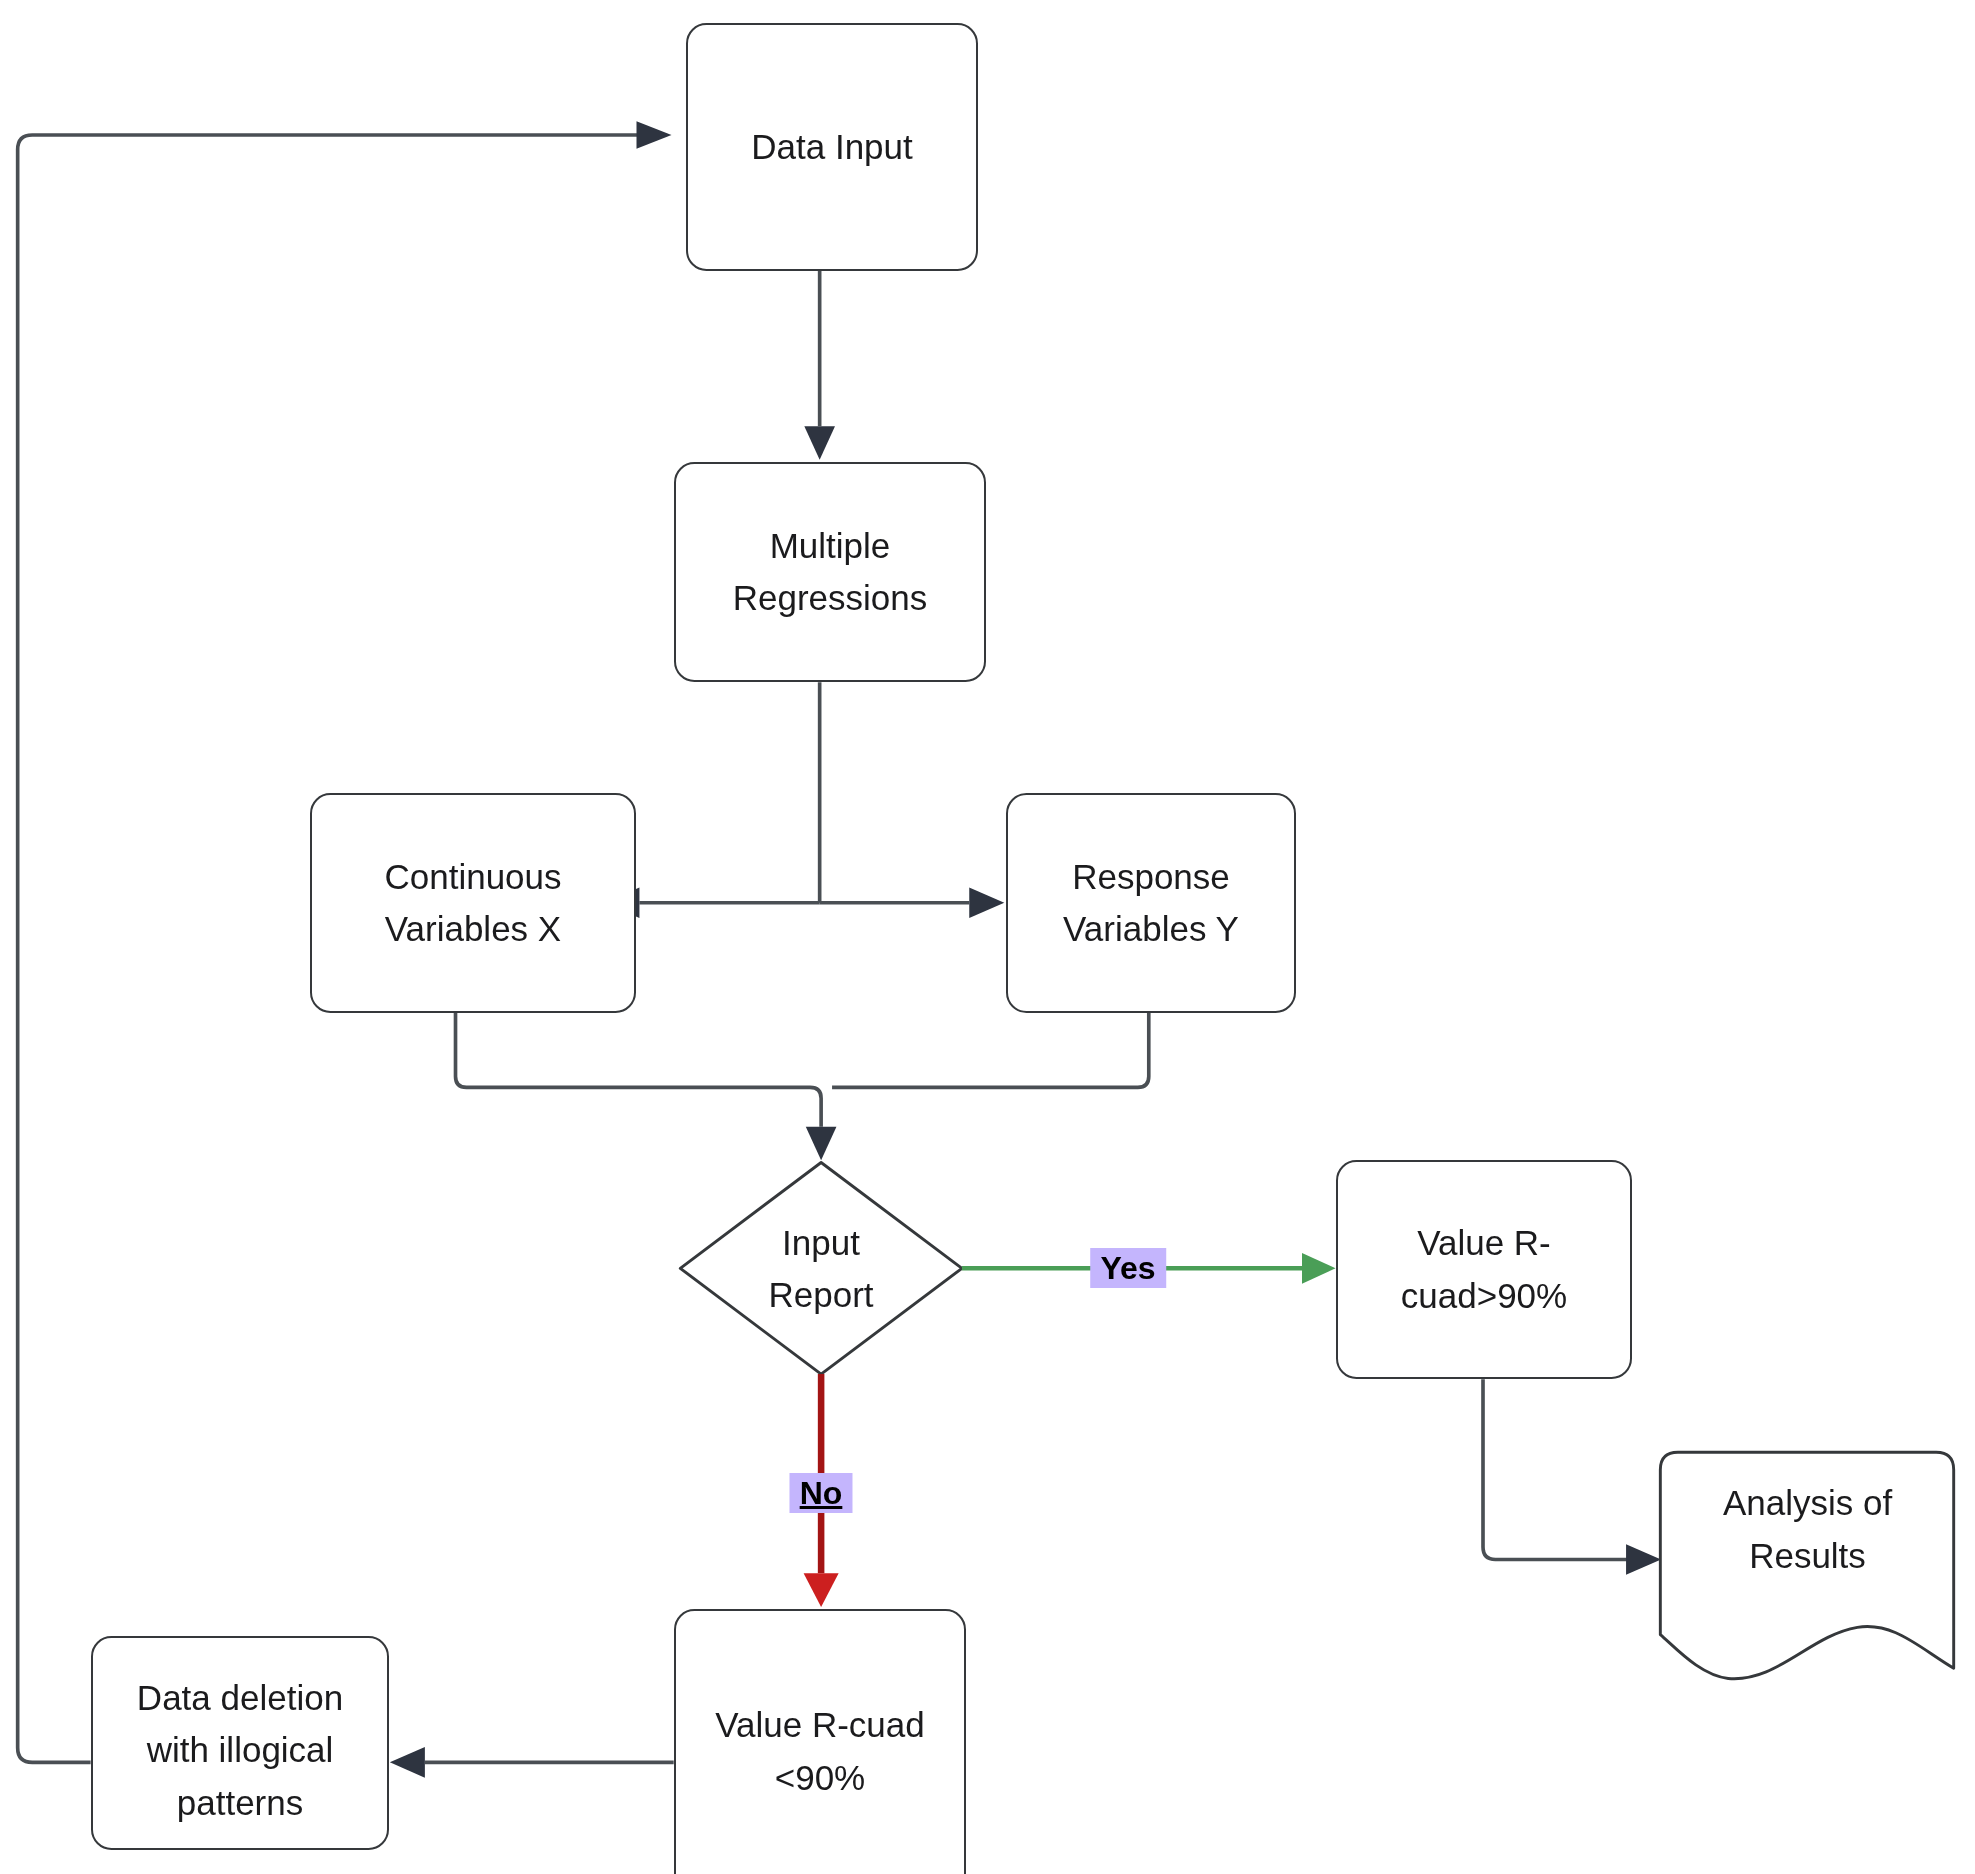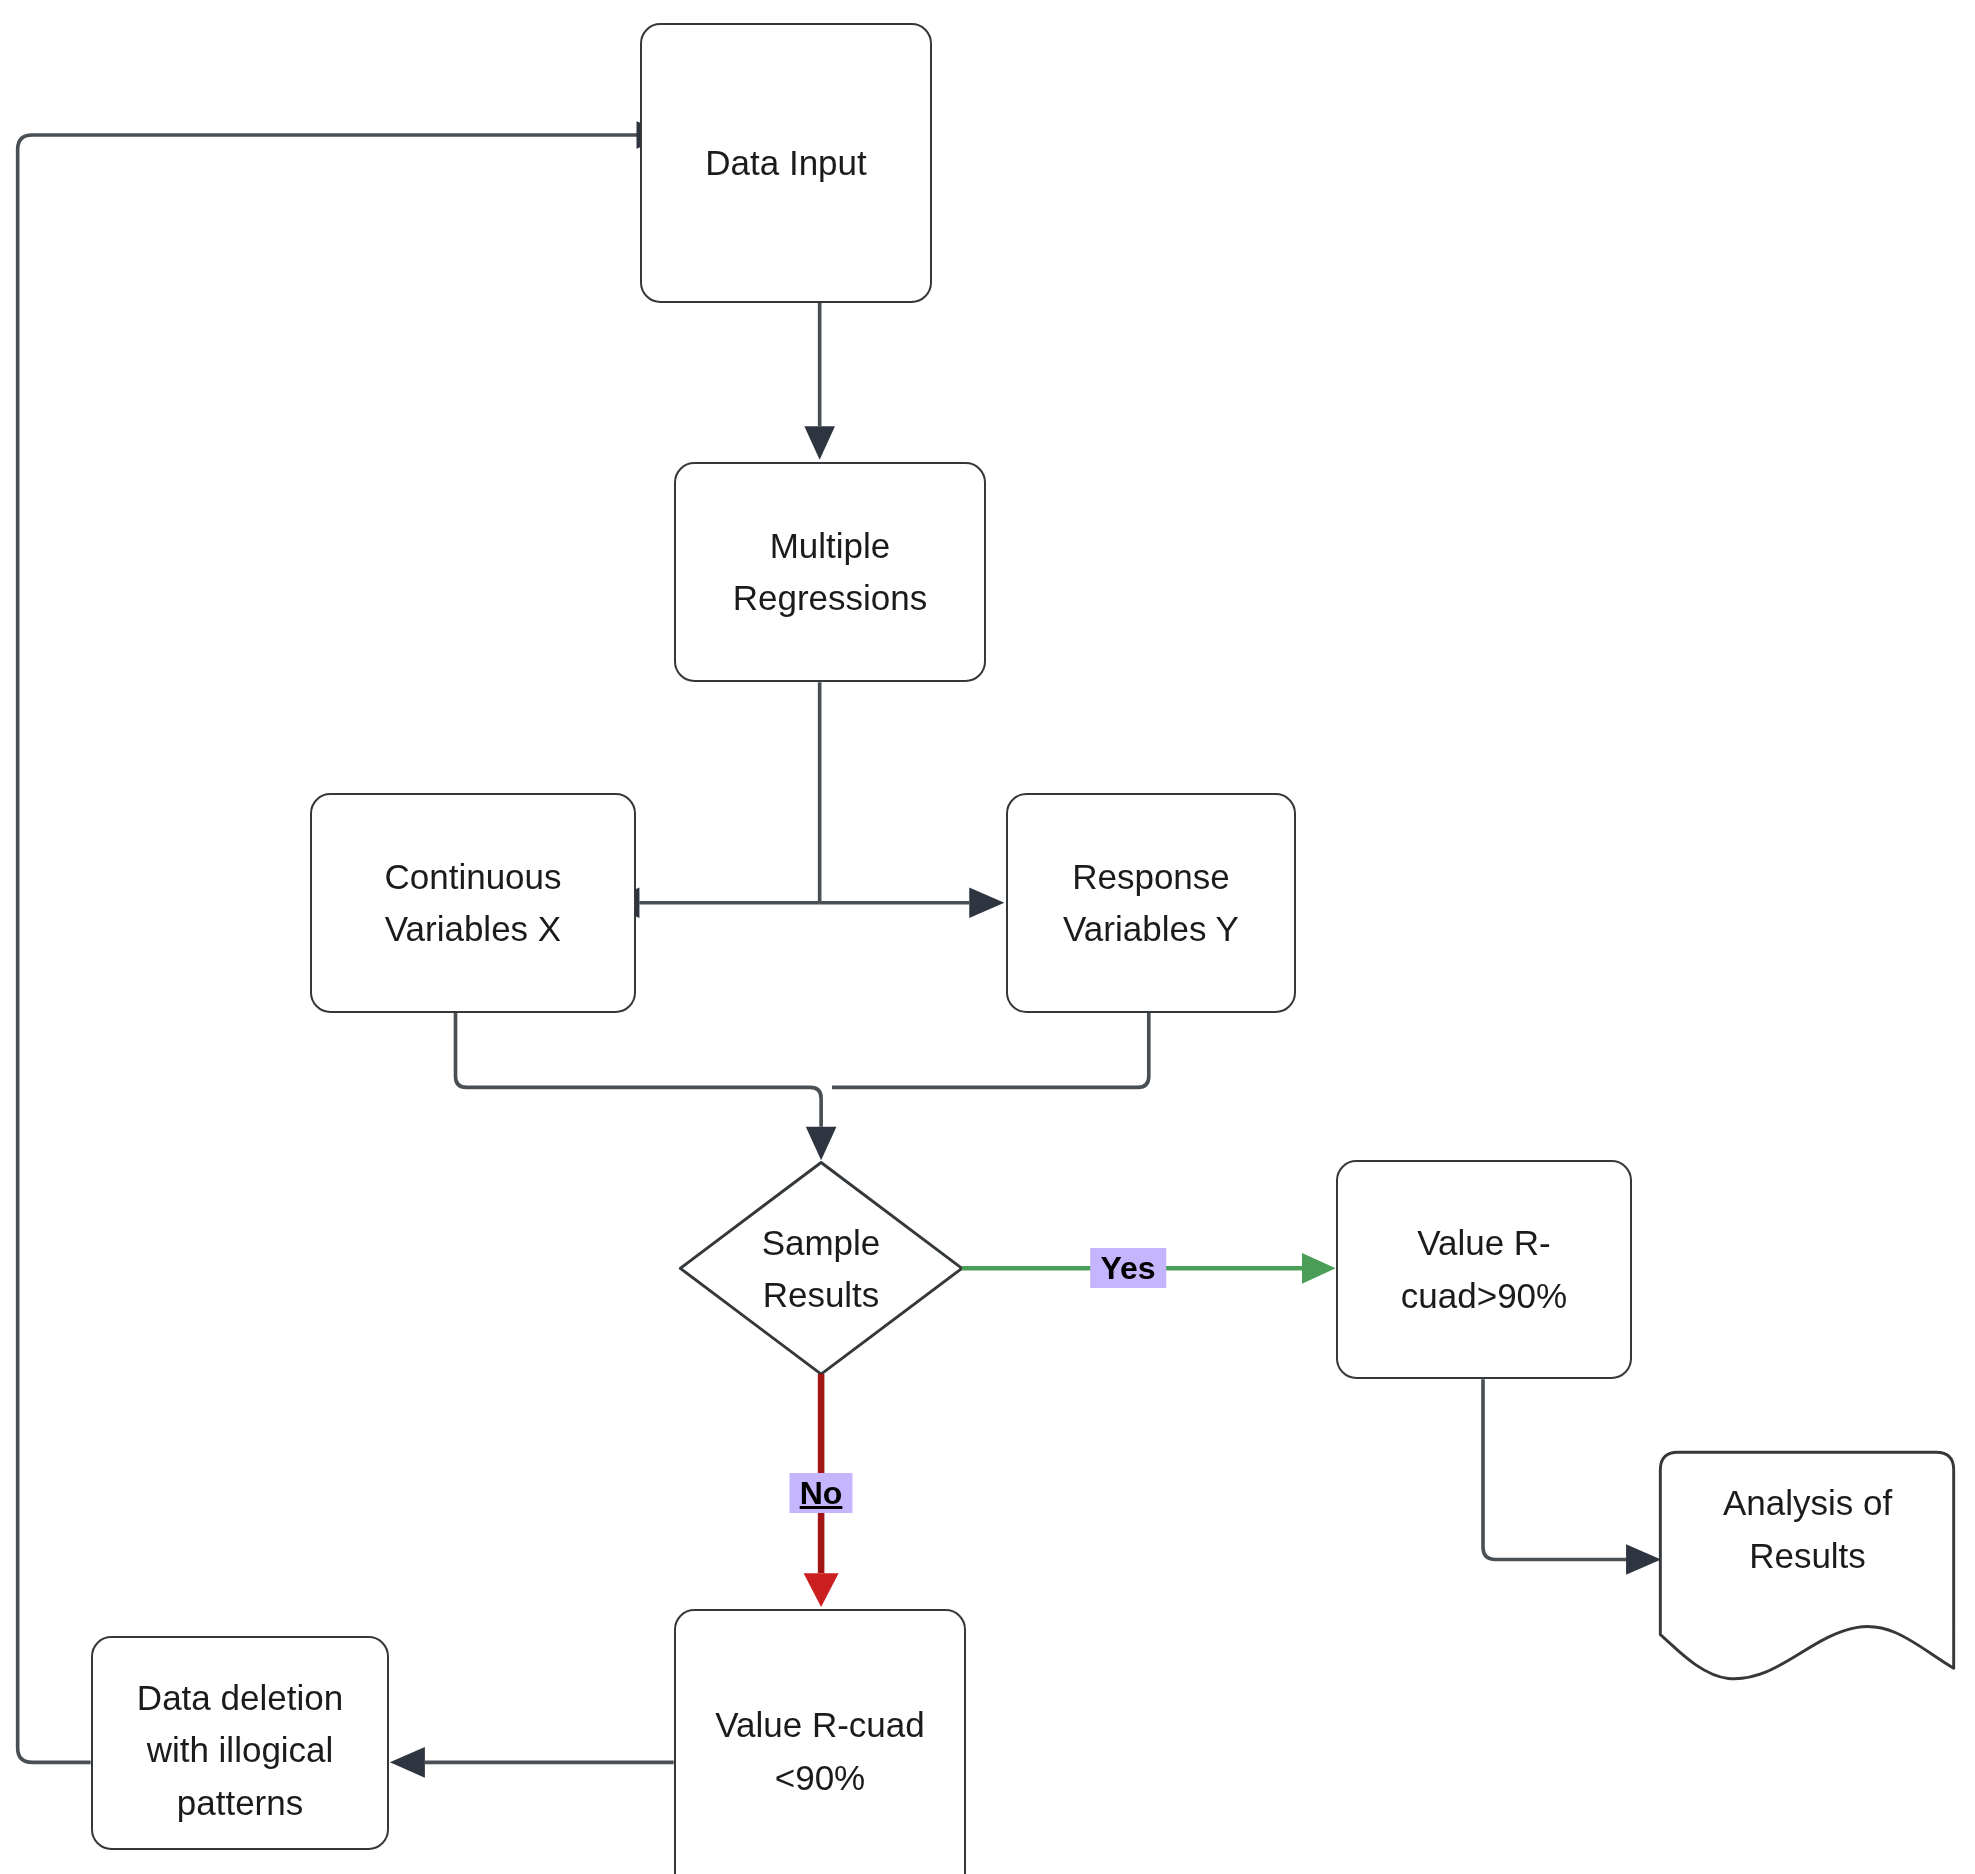--- a/index.html
+++ b/index.html
@@ -91,21 +91,21 @@
     <path class="edge" d="M 923 2415 H 582"></path>
     <polygon class="ah" points="534,2415 582,2394 582,2436"></polygon>
 
     <path class="shape" d="M 2299 1990 L 2653 1990 Q 2677 1990 2677 2014 L 2677 2286
              C 2630 2258 2595 2222 2545 2230
              C 2480 2241 2435 2306 2368 2300
              C 2330 2296 2296 2258 2275 2240
              L 2275 2014 Q 2275 1990 2299 1990 Z"></path>
   </svg>
 
-  <div class="node" style="left:640px;top:23.4px;width:292px;height:280px;">
+  <div class="node" style="left:686px;top:23.4px;width:292px;height:248px;">
     <span class="lbl">Data Input</span>
   </div>
 
   <div class="node" style="left:674px;top:462px;width:312px;height:220px;">
     <span class="lbl" style="max-width:204px;">Multiple Regressions</span>
   </div>
 
   <div class="node" style="left:310px;top:793px;width:326px;height:220px;">
     <span class="lbl" style="max-width:208px;">Continuous Variables X</span>
   </div>
@@ -120,21 +120,21 @@
 
   <div class="node" style="left:674px;top:1609px;width:292px;height:285px;">
     <span class="lbl" style="max-width:234px;">Value R-cuad &lt;90%</span>
   </div>
 
   <div class="node" style="left:91px;top:1636px;width:298px;height:214px;">
     <span class="lbl" style="max-width:226px;margin-top:15px;">Data deletion with illogical patterns</span>
   </div>
 
   <div class="float-label" style="left:748px;top:1196px;width:146px;height:146px;">
-    <span class="lbl" style="max-width:131px;">Sample Results</span>
+    <span class="lbl" style="max-width:131px;">Input Report</span>
   </div>
 
   <div class="float-label" style="left:1698px;top:1460px;width:219px;height:139px;">
     <span class="lbl" style="max-width:212px;">Analysis of Results</span>
   </div>
 
   <div class="edge-label" style="left:1128px;top:1268px;">Yes</div>
 
   <div class="edge-label" style="left:821px;top:1493px;text-decoration:underline;">No</div>
 

